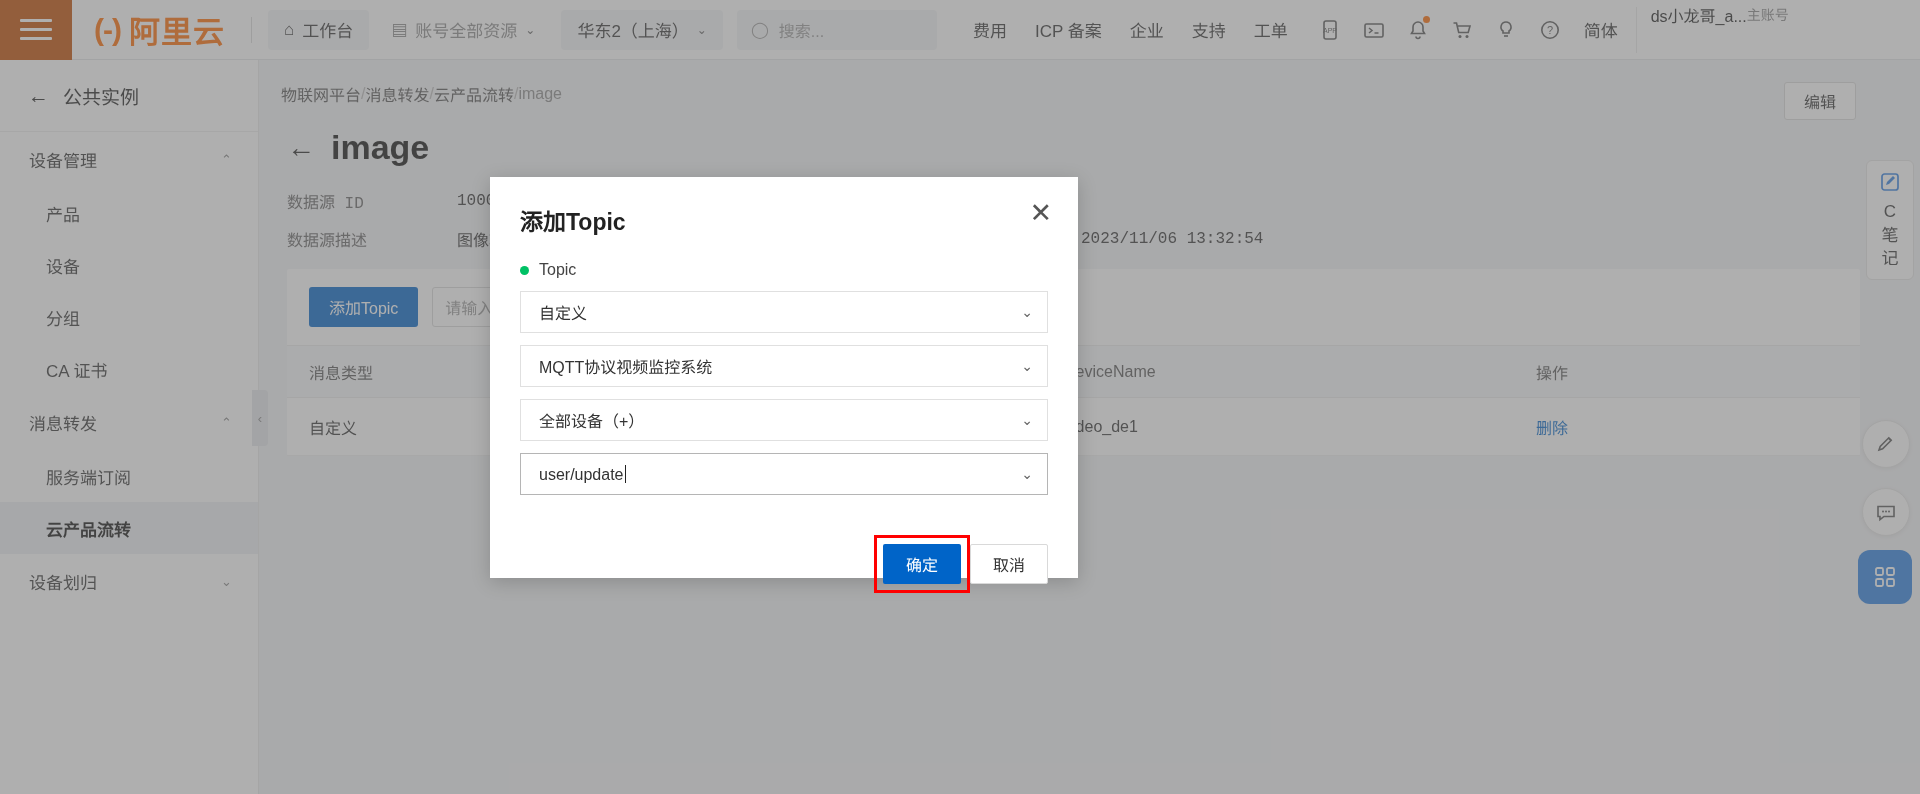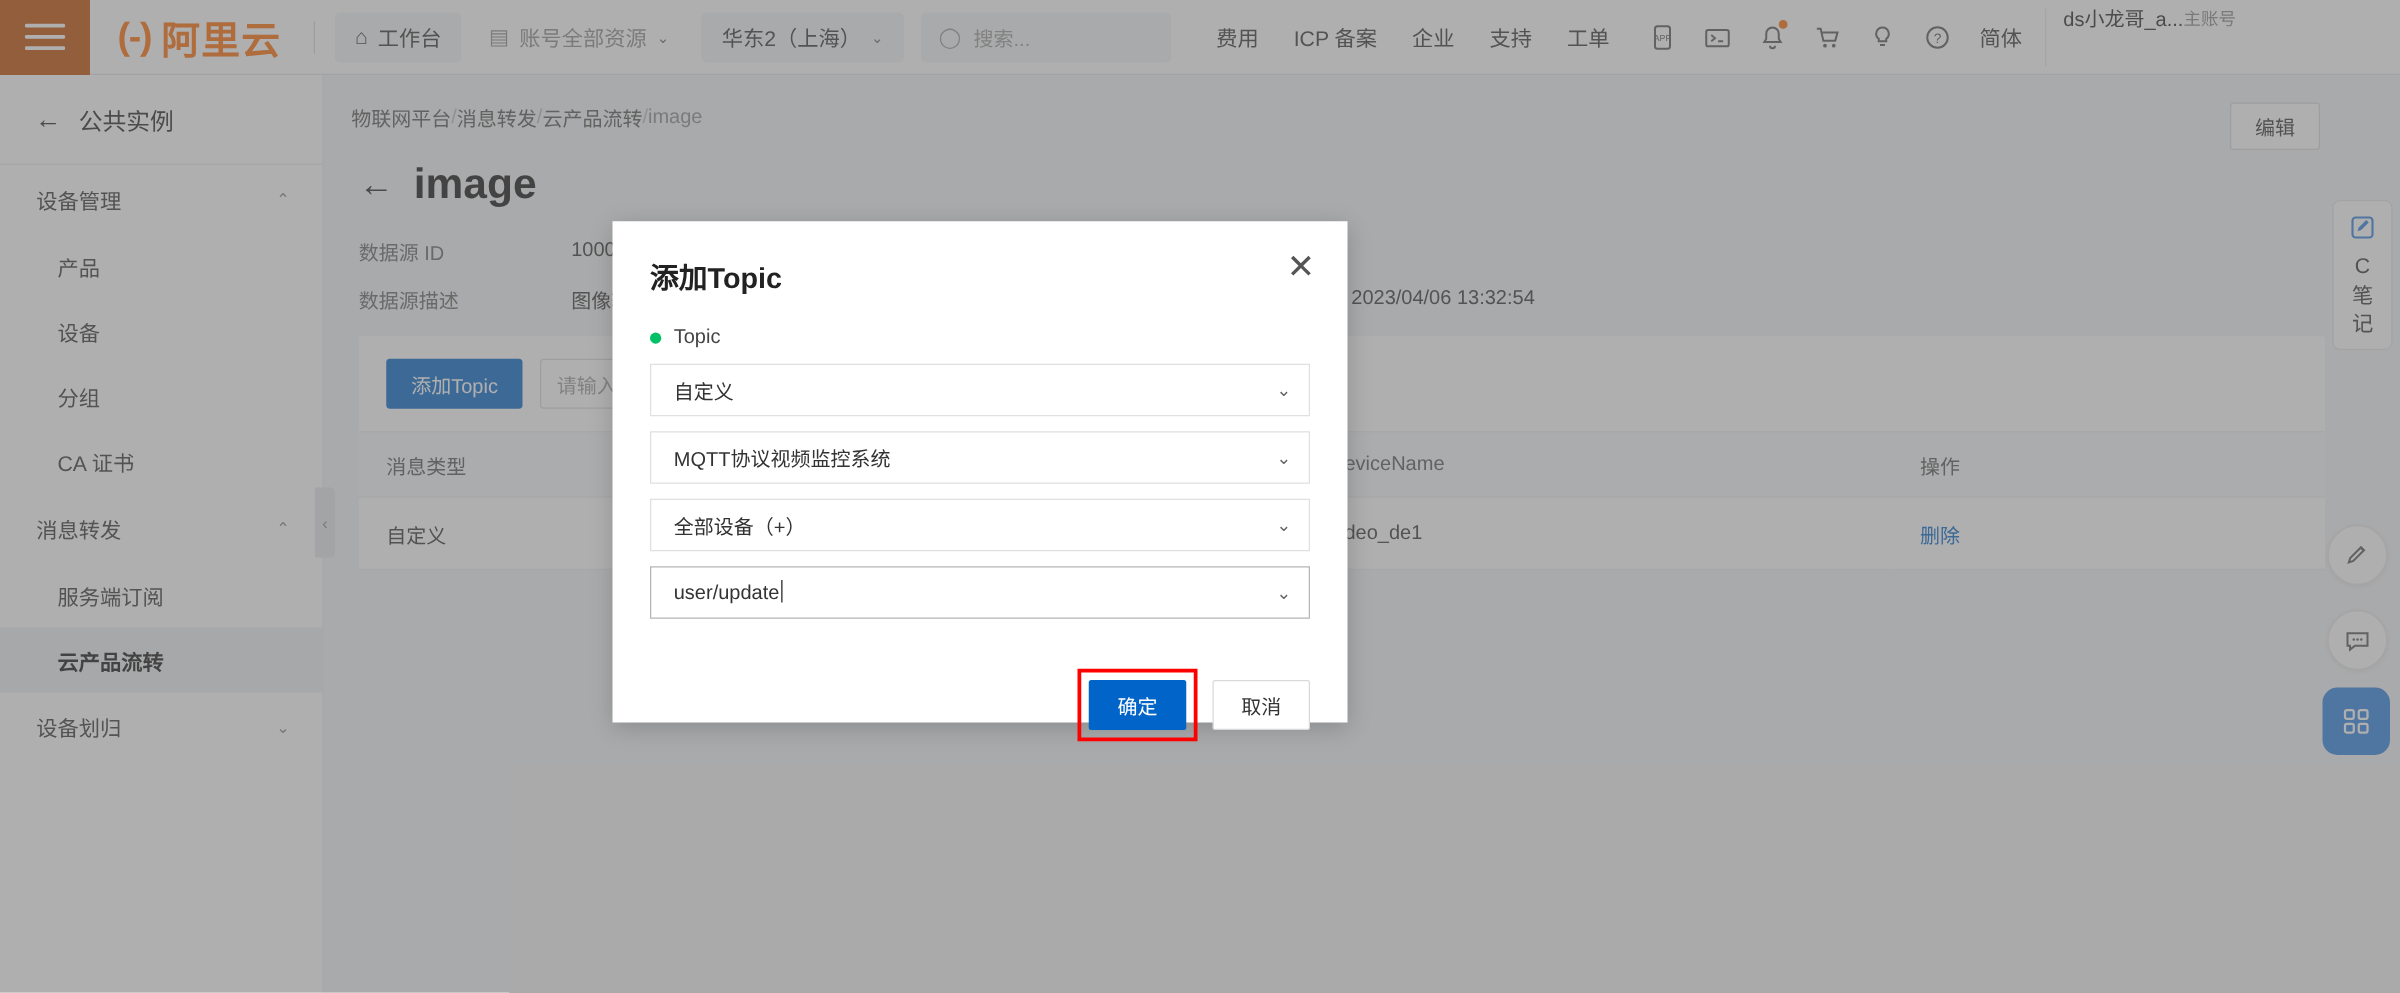--- a/index.html
+++ b/index.html
@@ -88,21 +88,21 @@
   .main { position: absolute; top: 60px; left: 259px; right: 0; bottom: 0; background: #f2f3f5; overflow: hidden; }
   .crumb { display: flex; align-items: center; padding: 22px 0 0 22px; font-size: 16px; color: #555; }
   .crumb .cb { cursor: pointer; }
   .crumb .cb.last { color: #8c8c8c; cursor: default; }
   .crumb .sl { color: #bbb; }
 
   .page-title-row { display: flex; align-items: center; gap: 16px; padding: 22px 0 0 28px; }
   .pt-back { font-size: 28px; color: #222; cursor: pointer; }
   .pt-title { font-size: 34px; font-weight: 700; color: #111; }
 
-  .meta { padding: 22px 0 0 28px; }
+  .meta { padding: 22px 0 0 28px; font-family: Liberation Mono, monospace; }
   .meta-row { display: flex; align-items: center; font-size: 16px; margin-bottom: 14px; }
   .meta-label { width: 170px; color: #666; }
   .meta-value { color: #333; }
 
   .edit-btn {
     position: absolute; right: 64px; top: 22px; width: 72px; height: 38px;
     border: 1px solid #d9d9d9; background: #fff; border-radius: 3px;
     display: flex; align-items: center; justify-content: center;
     font-size: 16px; color: #333; cursor: pointer;
   }
@@ -169,21 +169,21 @@
   .field-label { display: flex; align-items: center; gap: 10px; font-size: 16px; color: #444; margin-bottom: 12px; }
   .dot-green { width: 9px; height: 9px; border-radius: 50%; background: #00c165; display: inline-block; }
   .select {
     width: 528px; height: 42px; border: 1px solid #e0e0e0; background: #fff;
     display: flex; align-items: center; justify-content: space-between;
     padding: 0 14px 0 18px; font-size: 16px; color: #333; margin-bottom: 12px; cursor: pointer;
   }
   .select.typed { border: 1px solid #b5b5b5; }
   .select .sc { color: #666; font-size: 14px; }
   .caret-input { display: inline-block; width: 1px; height: 18px; background: #222; vertical-align: -3px; margin-left: 1px; }
-  .modal-foot { display: flex; align-items: center; justify-content: flex-end; gap: 12px; padding: 28px 30px 0 0; }
+  .modal-foot { display: flex; align-items: center; justify-content: flex-end; padding: 28px 30px 0 0; }
   .btn-ok {
     height: 40px; min-width: 78px; padding: 0 20px; background: #0064c8; color: #fff;
     border: none; font-size: 16px; border-radius: 2px; cursor: pointer;
   }
   .btn-cancel {
     height: 40px; min-width: 78px; padding: 0 20px; background: #fff; color: #333;
     border: 1px solid #d9d9d9; font-size: 16px; border-radius: 2px; cursor: pointer;
   }
   .ok-highlight { border: 3px solid #ff0000; padding: 6px; display: inline-flex; }
 </style>
@@ -345,21 +345,21 @@
     <div class="edit-btn">编辑</div>
 
     <div class="meta">
       <div class="meta-row">
         <span class="meta-label">数据源 ID</span>
         <span class="meta-value">1000</span>
       </div>
       <div class="meta-row">
         <span class="meta-label">数据源描述</span>
         <span class="meta-value">图像转发</span>
-        <span class="meta-value" style="margin-left:560px;">2023/04/06 13:32:54</span>
+        <span class="meta-value" style="margin-left:560px;">2023/11/06 13:32:54</span>
       </div>
     </div>
 
     <div class="card">
       <div class="toolbar">
         <button class="btn-primary">添加Topic</button>
         <div class="search-inline">
           <span>请输入 Topic</span>
         </div>
       </div>

